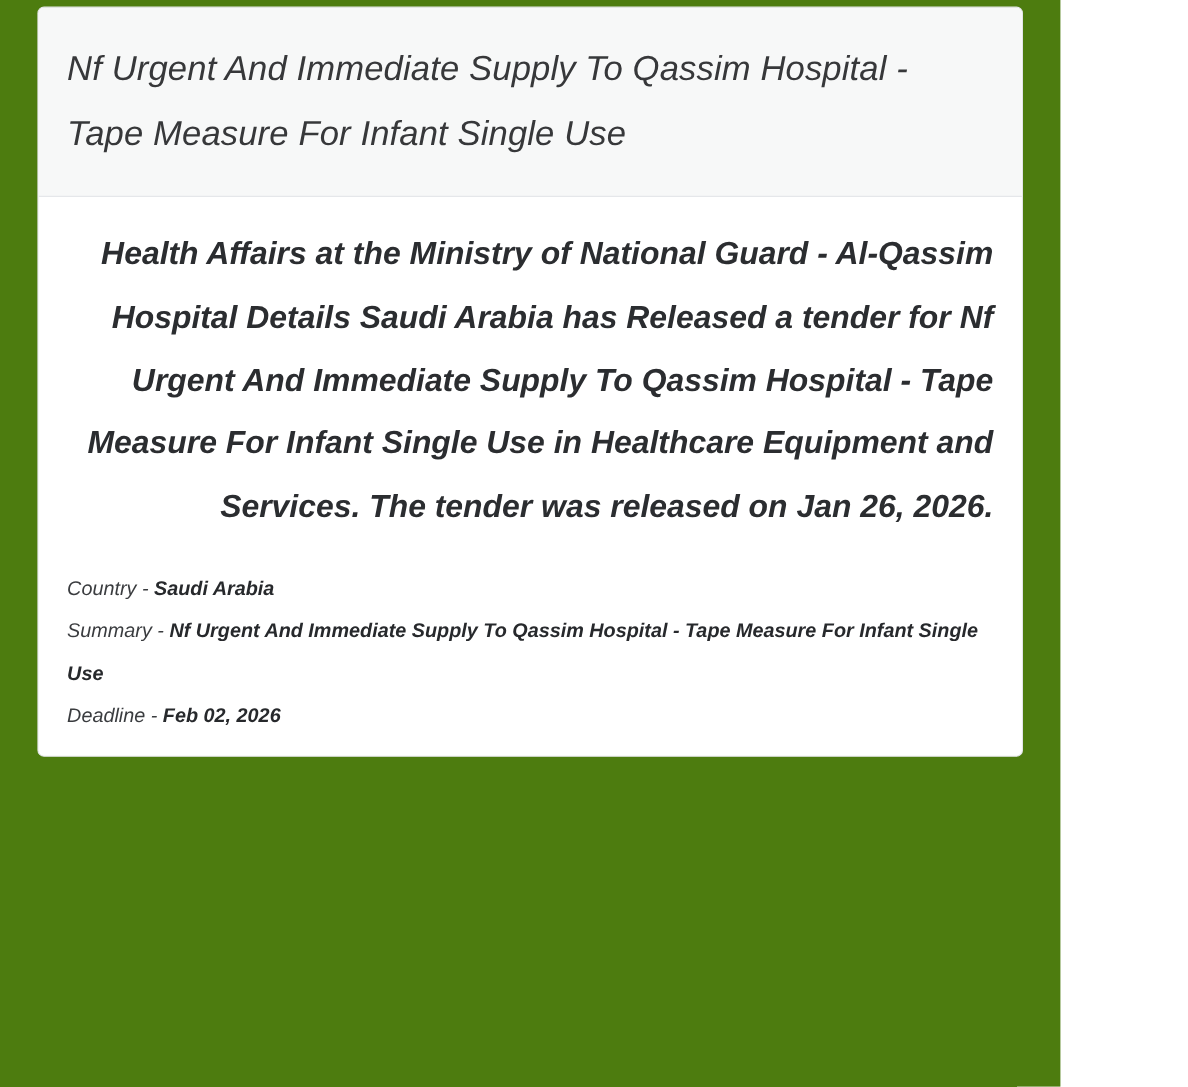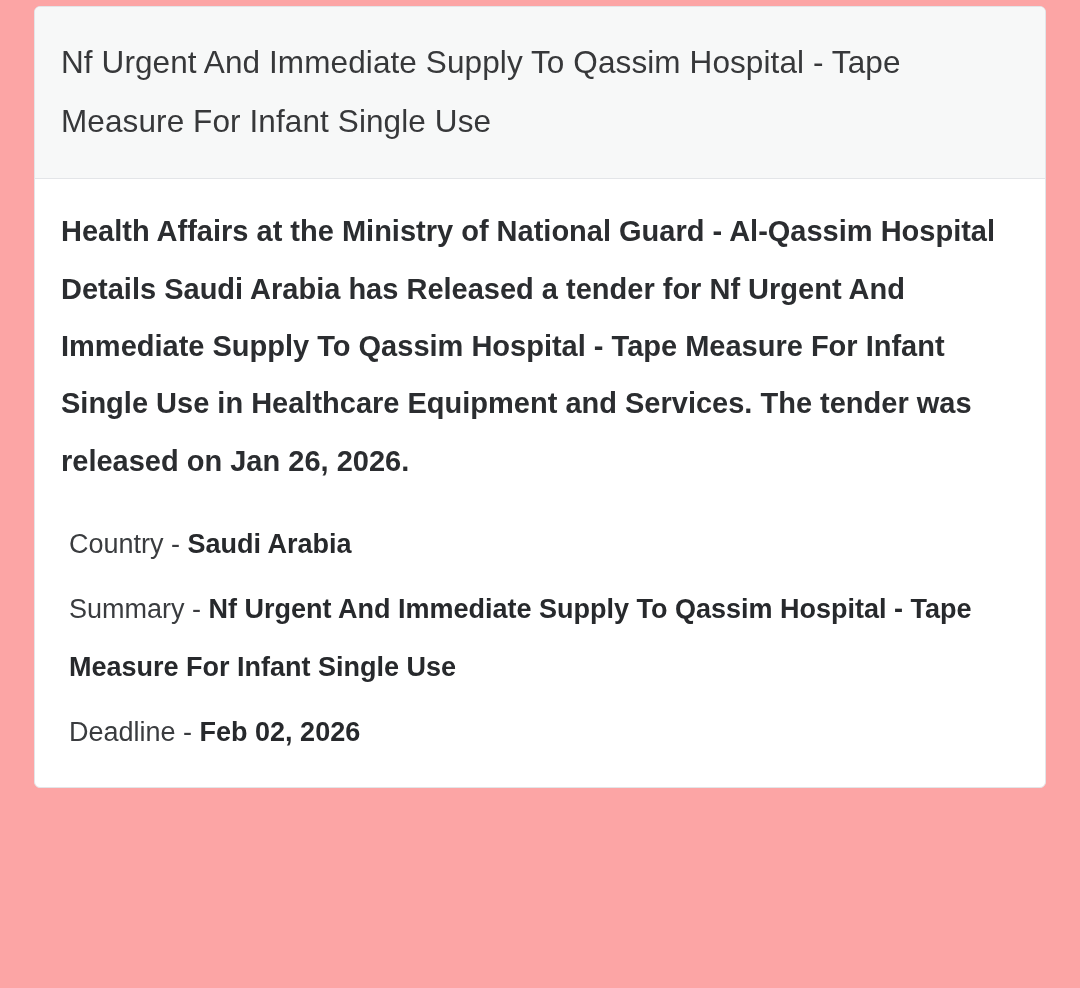--- a/index.html
+++ b/index.html
@@ -7,25 +7,26 @@
     padding: 0;
     background: #ffffff;
     font-family: "Liberation Sans", sans-serif;
   }
   body {
     width: 1080px;
     min-height: 988px;
     overflow: hidden;
   }
   .page {
-    width: 1080px;
+    width: 964px;
     height: 988px;
     box-sizing: border-box;
     padding: 6px 34px 0 34px;
-    background: #fca5a5;
+    background: #4d7c0f;
+    font-style: italic;
   }
   .card {
     border: 1px solid #e3e5e8;
     border-radius: 6px;
     background: #ffffff;
     box-sizing: border-box;
     overflow: hidden;
     box-shadow: 0 0 0 0 rgba(0,0,0,0);
   }
   .card-header {
@@ -42,30 +43,31 @@
   }
   .card-body {
     padding: 24px 26px 18px 26px;
   }
   .lead {
     font-size: 29px;
     line-height: 1.98;
     color: #2b2d30;
     font-weight: 700;
     margin: 0 0 26px 0;
+    text-align: right;
   }
   .lead .normal {
     font-weight: 700;
   }
   .field {
-    font-size: 27px;
+    font-size: 18px;
     line-height: 2.12;
     color: #3a3c3f;
     font-weight: 400;
-    margin: 8px;
+    margin: 0;
   }
   .field .val {
     font-weight: 700;
     color: #27292c;
   }
   .field-sep {
     font-weight: 400;
     color: #3a3c3f;
   }
 </style>

